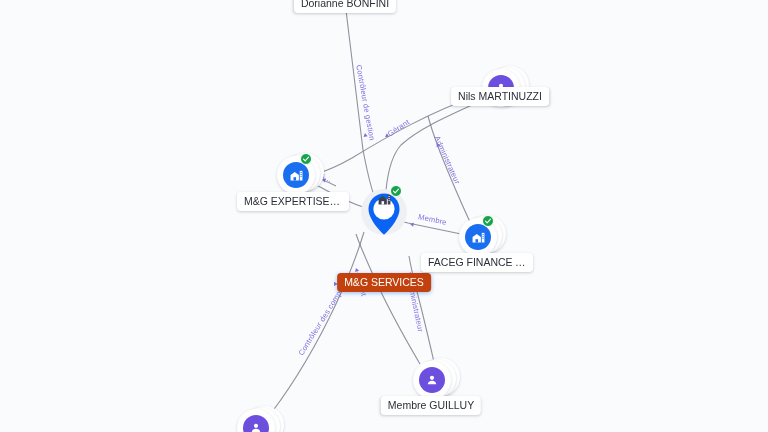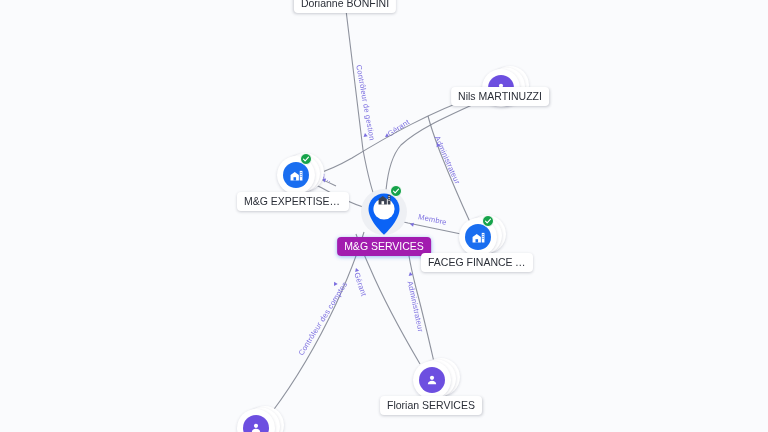--- a/index.html
+++ b/index.html
@@ -131,24 +131,25 @@
     color: #2b2f38;
     font-size: 10.5px;
     line-height: 12px;
     white-space: nowrap;
     overflow: hidden;
     text-overflow: ellipsis;
     box-shadow: 0 1px 3px rgba(30,38,60,.22);
     box-sizing: border-box;
   }
   .node-label.selected {
-    background: #a21caf;
+    background: #c2410c;
     color: #ffffff;
     box-shadow: 0 1px 4px rgba(22,104,227,.45);
     font-weight: 400;
+    margin-top: 36px;
   }
   .node-label.clipped-top {
     color: #2b2f38;
   }
 </style>
 </head>
 <body>
 
 <div id="graph-canvas">
 
@@ -300,21 +301,21 @@
           <div class="stack-card c2"></div>
           <div class="stack-card c1"></div>
           <div class="node-disc person">
             <svg width="14" height="14" viewBox="0 0 24 24" aria-hidden="true">
               <circle cx="12" cy="8.2" r="3.6" fill="#ffffff"></circle>
               <path d="M4.8 19.4c0-3.7 3.3-6 7.2-6s7.2 2.3 7.2 6z" fill="#ffffff"></path>
             </svg>
           </div>
         </div>
       </div>
-      <div class="node-label" style="left: 431px; top: 396px;">Florian SERVICES</div>
+      <div class="node-label" style="left: 431px; top: 396px;">Membre GUILLUY</div>
       <div class="node" style="left: 256px; top: 428px;">
         <div class="node-stack">
           <div class="stack-card c3"></div>
           <div class="stack-card c2"></div>
           <div class="stack-card c1"></div>
           <div class="node-disc person">
             <svg width="14" height="14" viewBox="0 0 24 24" aria-hidden="true">
               <circle cx="12" cy="8.2" r="3.6" fill="#ffffff"></circle>
               <path d="M4.8 19.4c0-3.7 3.3-6 7.2-6s7.2 2.3 7.2 6z" fill="#ffffff"></path>
             </svg>

